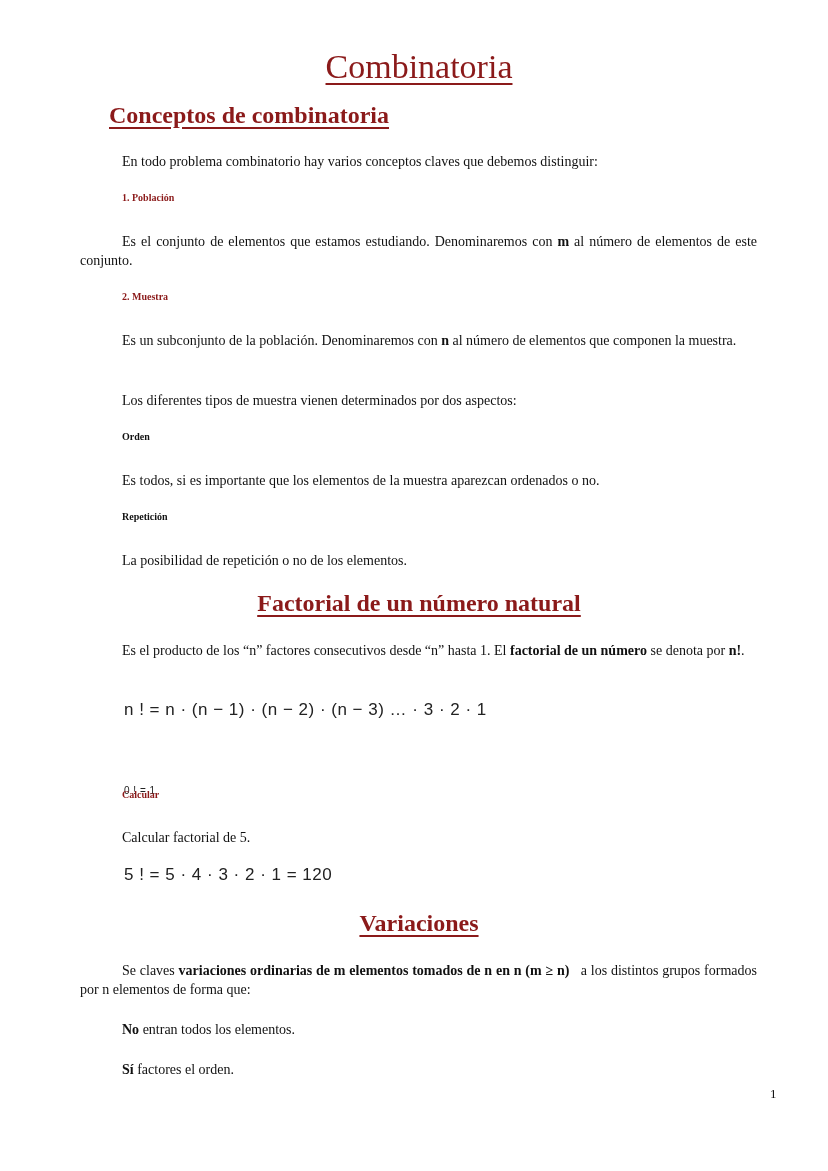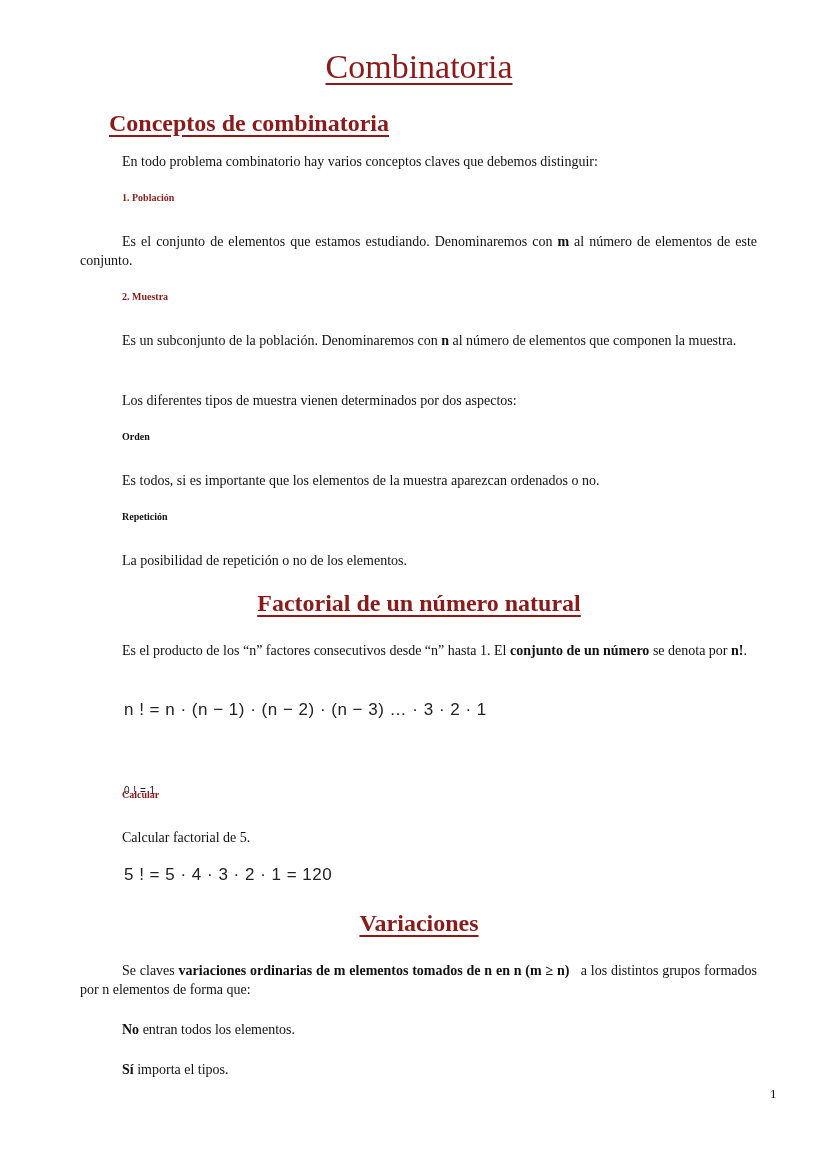--- a/index.html
+++ b/index.html
@@ -15,21 +15,21 @@
   .formula { font-family: Liberation Sans, sans-serif; font-size: 17px; letter-spacing: 0.5px; color: #222; }
   .pagenum { font-size: 13px; font-family: "Liberation Serif", serif; }
 </style>
 </head>
 <body>
 
 <div>
 
   <div class="abs maroon title" style="left:0; width:838px; text-align:center; top:48px;">Combinatoria</div>
 
-  <div class="abs maroon h2" style="left:109px; top:102px;margin-top:8px;">Conceptos de combinatoria</div>
+  <div class="abs maroon h2" style="left:109px; top:102px;">Conceptos de combinatoria</div>
 
   <div class="abs p" style="left:122px; top:152px;">En todo problema combinatorio hay varios conceptos claves que debemos distinguir:</div>
 
   <div class="abs maroon h3" style="left:122px; top:192px;">1. Población</div>
 
   <div class="abs p justify" style="left:80px; top:232px; width:677px; text-indent:42px;">
     <span>Es el conjunto de elementos que estamos estudiando. Denominaremos con </span><b>m</b><span> al número de elementos de este conjunto.</span>
   </div>
 
   <div class="abs maroon h3" style="left:122px; top:291px;">2. Muestra</div>
@@ -44,21 +44,21 @@
 
   <div class="abs p" style="left:122px; top:471px;">Es todos, si es importante que los elementos de la muestra aparezcan ordenados o no.</div>
 
   <div class="abs h3" style="left:122px; top:511px;">Repetición</div>
 
   <div class="abs p" style="left:122px; top:551px;">La posibilidad de repetición o no de los elementos.</div>
 
   <div class="abs maroon h2" style="left:0; width:838px; text-align:center; top:590px;">Factorial de un número natural</div>
 
   <div class="abs p justify" style="left:80px; top:641px; width:677px; text-indent:42px;">
-    <span>Es el producto de los “n” factores consecutivos desde “n” hasta 1. El </span><b>conjunto de un número</b><span> se denota por </span><b>n!</b><span>.</span>
+    <span>Es el producto de los “n” factores consecutivos desde “n” hasta 1. El </span><b>factorial de un número</b><span> se denota por </span><b>n!</b><span>.</span>
   </div>
 
   <div class="abs formula" style="left:124px; top:700px;">n ! = n · (n − 1) · (n − 2) · (n − 3) … · 3 · 2 · 1</div>
 
   <div class="abs formula" style="left:124px; top:785px; font-size:10px;">0 ! = 1</div>
 
   <div class="abs maroon h3" style="left:122px; top:789px;">Calcular</div>
 
   <div class="abs p" style="left:122px; top:828px;">Calcular factorial de 5.</div>
 
@@ -68,18 +68,18 @@
 
   <div class="abs p justify" style="left:80px; top:961px; width:677px; text-indent:42px;">
     <span>Se claves </span><b>variaciones ordinarias de m elementos tomados de n en n (m ≥ n)</b><span style="white-space:pre-wrap;">   a los distintos grupos formados por n elementos de forma que:</span>
   </div>
 
   <div class="abs p" style="left:122px; top:1020px;">
     <b>No</b><span> entran todos los elementos.</span>
   </div>
 
   <div class="abs p" style="left:122px; top:1060px;">
-    <b>Sí</b><span> importa el tipos.</span>
+    <b>Sí</b><span> factores el orden.</span>
   </div>
 
   <div class="abs pagenum" style="left:770px; top:1086px;">1</div>
 
 </div>
 
 </body></html>

